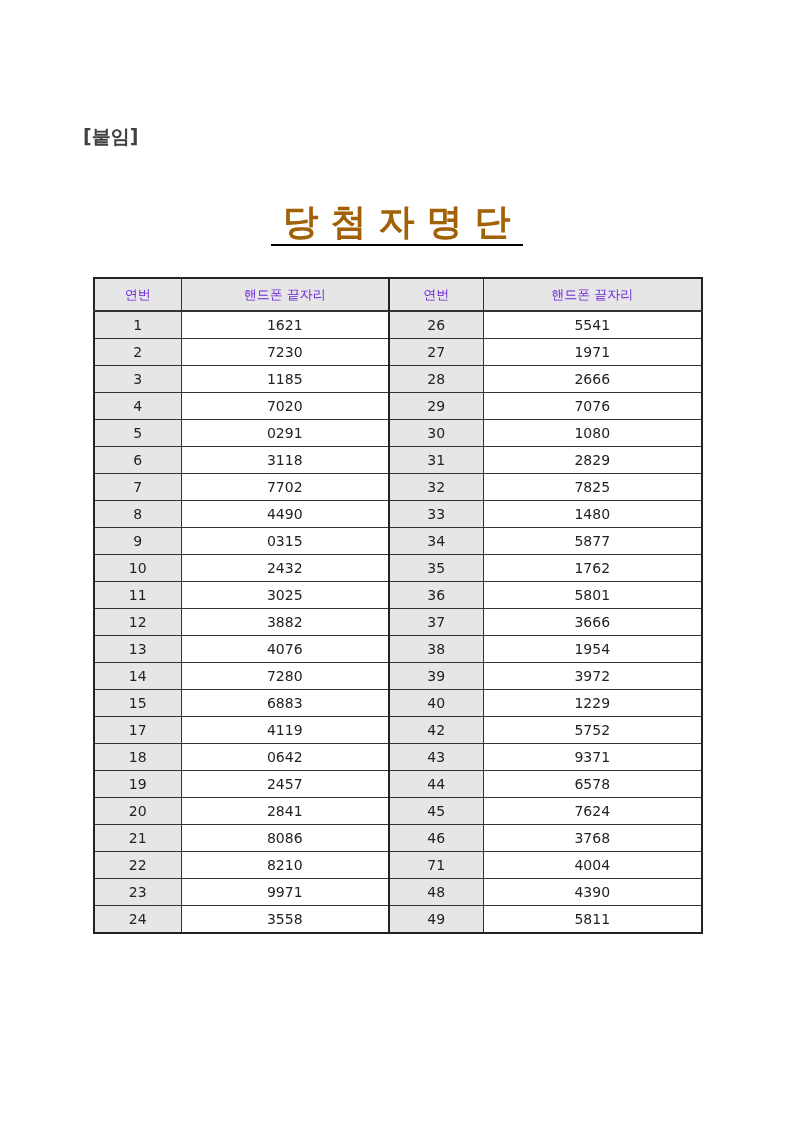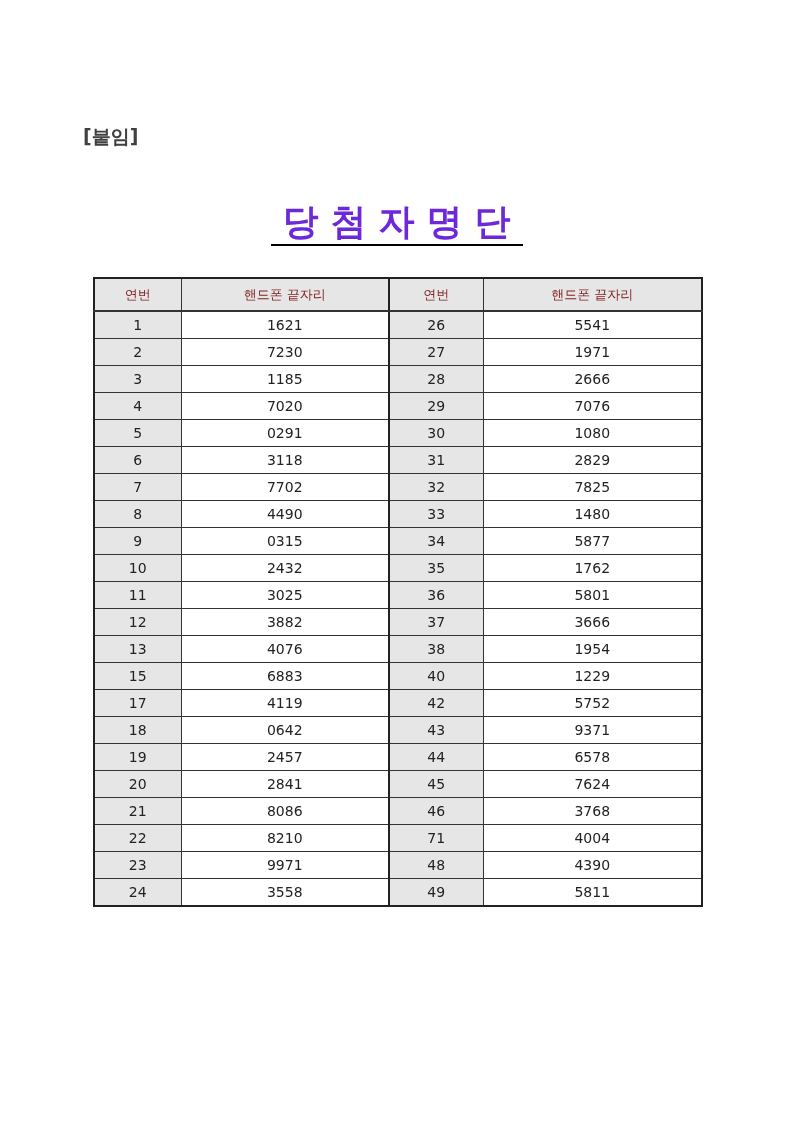--- a/index.html
+++ b/index.html
@@ -9,39 +9,39 @@
       overflow: hidden;
     }
     .attach-label {
       position: absolute; left: 83px; top: 124px;
       font-size: 19px; font-weight: bold; letter-spacing: 0px; color: #404040;
     }
     .doc-title {
       position: absolute; left: 0; width: 793px; top: 200px; text-align: center;
     }
     .doc-title span {
-      display: inline-block; font-size: 36px; font-weight: bold; color: #6d28d9;
+      display: inline-block; font-size: 36px; font-weight: bold; color: #a16207;
       letter-spacing: 12px; padding-left: 12px;
       border-bottom: 2px solid #000; line-height: 44px; padding-bottom: 0px;
     }
     table.winners {
       position: absolute; left: 93px; top: 277px; width: 608px;
       border-collapse: collapse; table-layout: fixed;
       border: 2px solid #222;
     }
     table.winners col.c-idx { width: 87px; }
     table.winners col.c-phone { width: 208px; }
     table.winners col.c-idx2 { width: 94px; }
     table.winners col.c-phone2 { width: 219px; }
     table.winners th, table.winners td {
       text-align: center; vertical-align: middle; padding: 0;
       border: 1px solid #333; font-size: 14px;
     }
     table.winners th {
-      background: #e6e6e6; height: 31px; font-weight: normal; font-size: 13px; color: #7f1d1d;
+      background: #e6e6e6; height: 31px; font-weight: normal; font-size: 13px; color: #6d28d9;
       border-bottom: 2px solid #333;
     }
     table.winners td { height: 26px; color: #222; }
     table.winners td.idx { background: #e6e6e6; }
     table.winners .sep-right { border-right: 2px solid #222; }
   </style>
 </head>
 <body>
 
 <div class="attach-label">[붙임]</div>
@@ -138,20 +138,26 @@
         <td class="idx">37</td>
         <td>3666</td>
       </tr>
       <tr>
         <td class="idx">13</td>
         <td class="sep-right">4076</td>
         <td class="idx">38</td>
         <td>1954</td>
       </tr>
       <tr>
+        <td class="idx">14</td>
+        <td class="sep-right">7280</td>
+        <td class="idx">39</td>
+        <td>3972</td>
+      </tr>
+      <tr>
         <td class="idx">15</td>
         <td class="sep-right">6883</td>
         <td class="idx">40</td>
         <td>1229</td>
       </tr>
       <tr>
         <td class="idx">17</td>
         <td class="sep-right">4119</td>
         <td class="idx">42</td>
         <td>5752</td>

